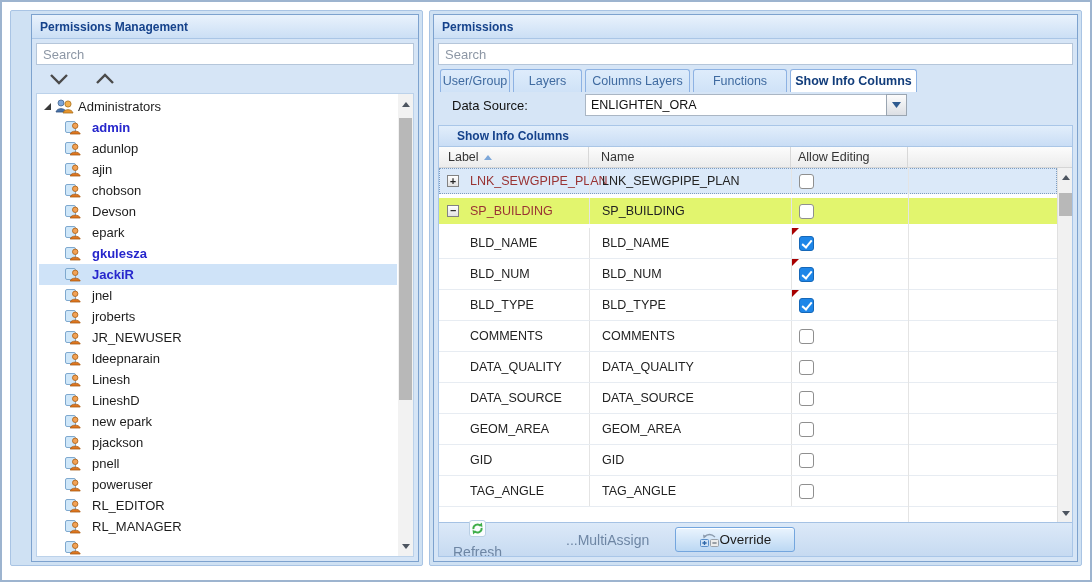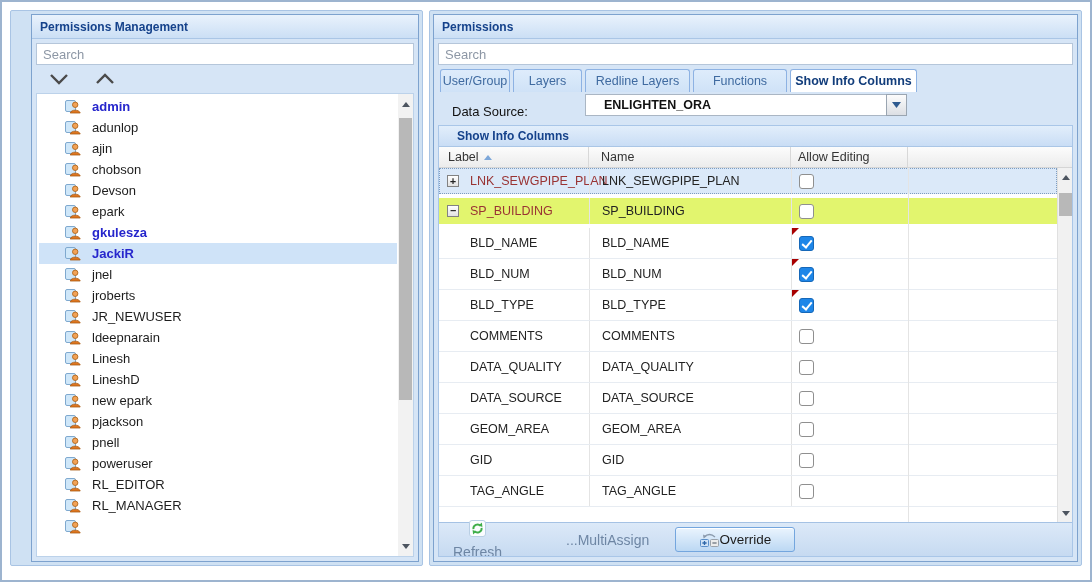--- a/index.html
+++ b/index.html
@@ -37,25 +37,25 @@
   .tri-up { width:0; height:0; border-left:4px solid transparent; border-right:4px solid transparent; border-bottom:5px solid #4d5560; }
   .tri-dn { width:0; height:0; border-left:4px solid transparent; border-right:4px solid transparent; border-top:5px solid #4d5560; }
   .thumb { position:absolute; left:1px; width:13px; background:#b8b8b8; }
 
   
   .tab-strip { height:23px; flex:0 0 23px; margin-top:4px; display:flex; gap:3px; padding-left:2px; }
   .tab { border:1px solid #8db2e3; border-bottom:none; border-radius:3px 3px 0 0; background:linear-gradient(#deecfb,#cfe2f7);
          color:#3f6aa0; font-size:12.5px; display:flex; align-items:center; justify-content:center; cursor:pointer; }
   .tab.active { background:#fff; color:#123d7b; font-weight:bold; }
 
-  .ds-bar { height:27px; flex:0 0 27px; display:flex; align-items:flex-end; position:relative; }
+  .ds-bar { height:27px; flex:0 0 27px; display:flex; align-items:center; position:relative; }
   .ds-label { font-size:13px; color:#111; margin-left:14px; }
   .combo { position:absolute; left:147px; top:2px; width:322px; height:22px; display:flex; }
   .combo-input { flex:1; border:1px solid #aab6c4; border-right:none; background:#fff; font-size:12.5px; color:#111;
-                 display:flex; align-items:center; padding-left:18px;font-weight:bold; }
+                 display:flex; align-items:center; padding-left:5px; }
   .combo-btn { width:21px; border:1px solid #9aa5b1; background:linear-gradient(#fcfcfc,#dcdfe4); display:flex; align-items:center; justify-content:center; cursor:pointer; }
 
   .sub-panel { flex:1; margin-top:6px; border:1px solid #a9c6e8; display:flex; flex-direction:column; background:#fff; overflow:hidden; }
   .section-header { height:21px; flex:0 0 21px; background:linear-gradient(#e2eefb,#c9ddf5); border-bottom:1px solid #aac6e6;
                     color:#15428b; font-weight:bold; font-size:12px; display:flex; align-items:center; padding-left:18px; }
   .grid { flex:1; position:relative; background:#fff; overflow:hidden; }
   .grid-header { position:absolute; top:0; left:0; right:0; height:21px; background:linear-gradient(#fcfcfc,#ececec);
                  border-bottom:1px solid #d5d5d5; display:flex; font-size:12.5px; color:#333; }
   .gh-cell { display:flex; align-items:center; border-right:1px solid #d8d8d8; padding-left:9px; }
   .sort-asc { display:inline-block; margin-left:5px; width:0; height:0; border-left:4px solid transparent; border-right:4px solid transparent; border-bottom:5px solid #7da7d9; }
@@ -109,20 +109,32 @@
             </svg>
           </span>
           <span class="chev-btn">
             <svg width="22" height="14" viewBox="0 0 22 14">
               <polyline points="3,11 11,3 19,11" fill="none" stroke="#4a4a4a" stroke-width="2.4"></polyline>
             </svg>
           </span>
         </div>
         <div class="tree-wrap">
           <div class="tree-rows">
+            <div class="tree-row root">
+              <svg class="root-arrow" width="9" height="9" viewBox="0 0 9 9">
+                <polygon points="8,1 8,8 1,8" fill="#3a3a3a"></polygon>
+              </svg>
+              <svg width="19" height="15" viewBox="0 0 19 15">
+                <circle cx="6" cy="4" r="3" fill="#7ea6d8" stroke="#42648e" stroke-width="0.8"></circle>
+                <path d="M1,13 C2,8.5 10,8.5 11,13 Z" fill="#4973a8" stroke="#2d4f7d" stroke-width="0.8"></path>
+                <circle cx="13" cy="5" r="3.1" fill="#f3b04e" stroke="#a8701c" stroke-width="0.8"></circle>
+                <path d="M8,14 C9,9.5 17,9.5 18,14 Z" fill="#e8952d" stroke="#a8701c" stroke-width="0.8"></path>
+              </svg>
+              <span class="tree-label">Administrators</span>
+            </div>
             <div>
                 <div class="tree-row child">
                   <svg width="16" height="15" viewBox="0 0 16 15">
                     <rect x="0.5" y="1.5" width="10" height="11" rx="1.5" fill="#cfe7f9" stroke="#7fa9cf"></rect>
                     <circle cx="10.2" cy="5.8" r="2.7" fill="#f2a256" stroke="#b0661c" stroke-width="0.9"></circle>
                     <path d="M5.2,14 C6.2,10.2 14.2,10.2 15.2,14 Z" fill="#e0761f" stroke="#a85a12" stroke-width="0.8"></path>
                   </svg>
                   <span class="tree-label link">admin</span>
                 </div>
                 <div class="tree-row child">
@@ -304,21 +316,21 @@
     <div class="panel">
       <div class="panel-header">
         <span>Permissions</span>
       </div>
       <div class="panel-body">
         <input class="search-input" placeholder="Search" style="">
 
         <div class="tab-strip">
           <div class="tab" style="width:70px">User/Group</div>
           <div class="tab" style="width:69px">Layers</div>
-          <div class="tab" style="width:105px">Redline Layers</div>
+          <div class="tab" style="width:105px">Columns Layers</div>
           <div class="tab" style="width:94px">Functions</div>
           <div class="tab active" style="width:127px">Show Info Columns</div>
         </div>
 
         <div class="ds-bar">
           <span class="ds-label">Data Source:</span>
           <div class="combo">
             <div class="combo-input">ENLIGHTEN_ORA</div>
             <div class="combo-btn">
               <svg width="9" height="6" viewBox="0 0 9 6">

